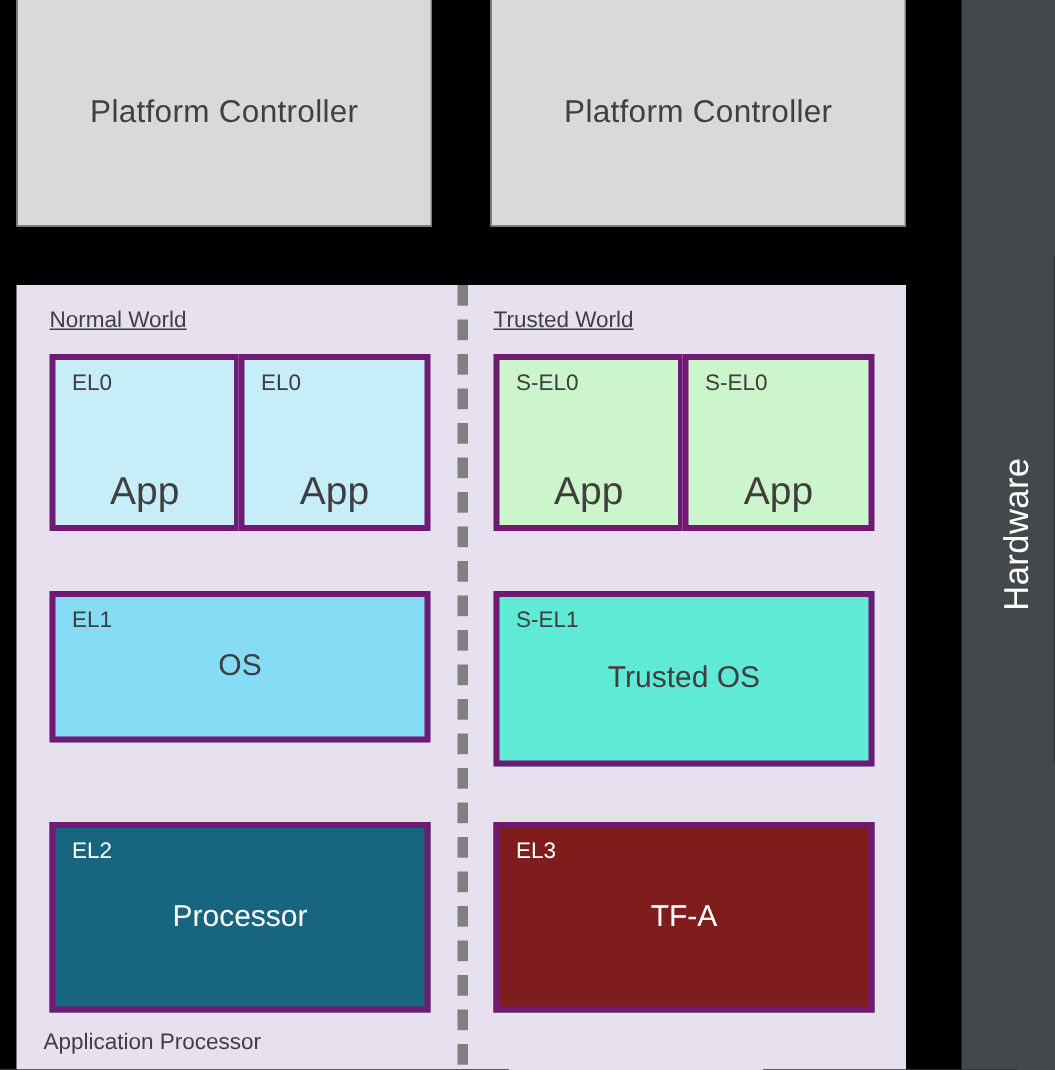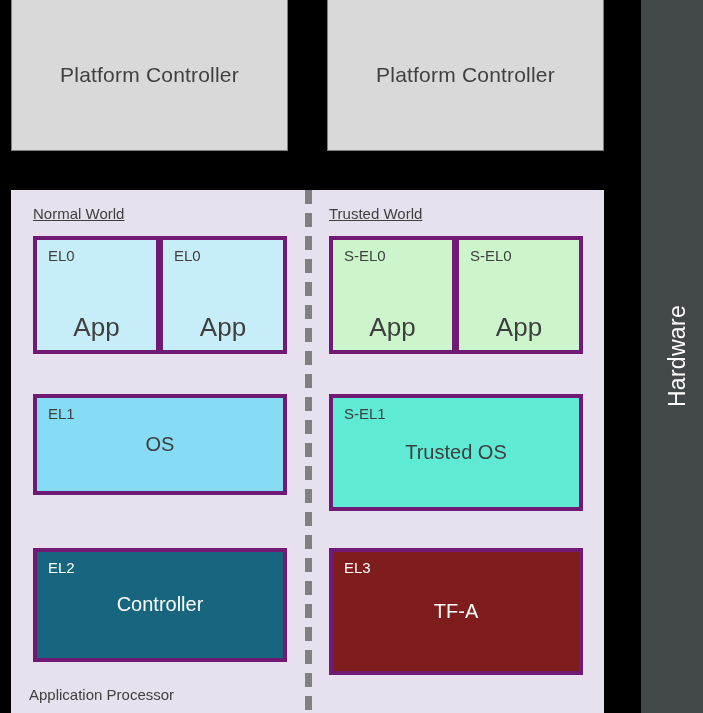--- a/index.html
+++ b/index.html
@@ -117,21 +117,21 @@
   #box-sel0-app-1  { left: 318px; top: 46px; width: 127px; height: 118px; background: #ccf5cb; }
   #box-sel0-app-2  { left: 444px; top: 46px; width: 128px; height: 118px; background: #ccf5cb; }
 
   .el-box .el-title.app-title { font-size: 26px; top: 56%; margin-top: 26px; }
 
   
   #box-el1-os      { left: 22px;  top: 204px; width: 254px; height: 101px; background: #87dcf5; }
   #box-sel1-os     { left: 318px; top: 204px; width: 254px; height: 117px; background: #5eead4; }
 
   
-  #box-el2-hyp     { left: 22px;  top: 358px; width: 254px; height: 114px; background: #186580; }
+  #box-el2-hyp     { left: 22px;  top: 358px; width: 254px; height: 127px; background: #186580; }
   #box-el3-tfa     { left: 318px; top: 358px; width: 254px; height: 127px; background: #7f1d1d; }
 
   
   #hardware-bar {
     position: absolute;
     left: 630px;
     top: 0px;
     width: 73px;
     height: 713px;
     background: #43484a;
@@ -194,21 +194,21 @@
       <span class="el-title">OS</span>
     </div>
 
     <div class="el-box dark-text" id="box-sel1-os">
       <span class="el-tag">S-EL1</span>
       <span class="el-title">Trusted OS</span>
     </div>
 
     <div class="el-box light-text" id="box-el2-hyp">
       <span class="el-tag">EL2</span>
-      <span class="el-title">Controller</span>
+      <span class="el-title">Processor</span>
     </div>
 
     <div class="el-box light-text" id="box-el3-tfa">
       <span class="el-tag">EL3</span>
       <span class="el-title">TF-A</span>
     </div>
 
     <span id="app-processor-label">Application Processor</span>
   </div>
 

